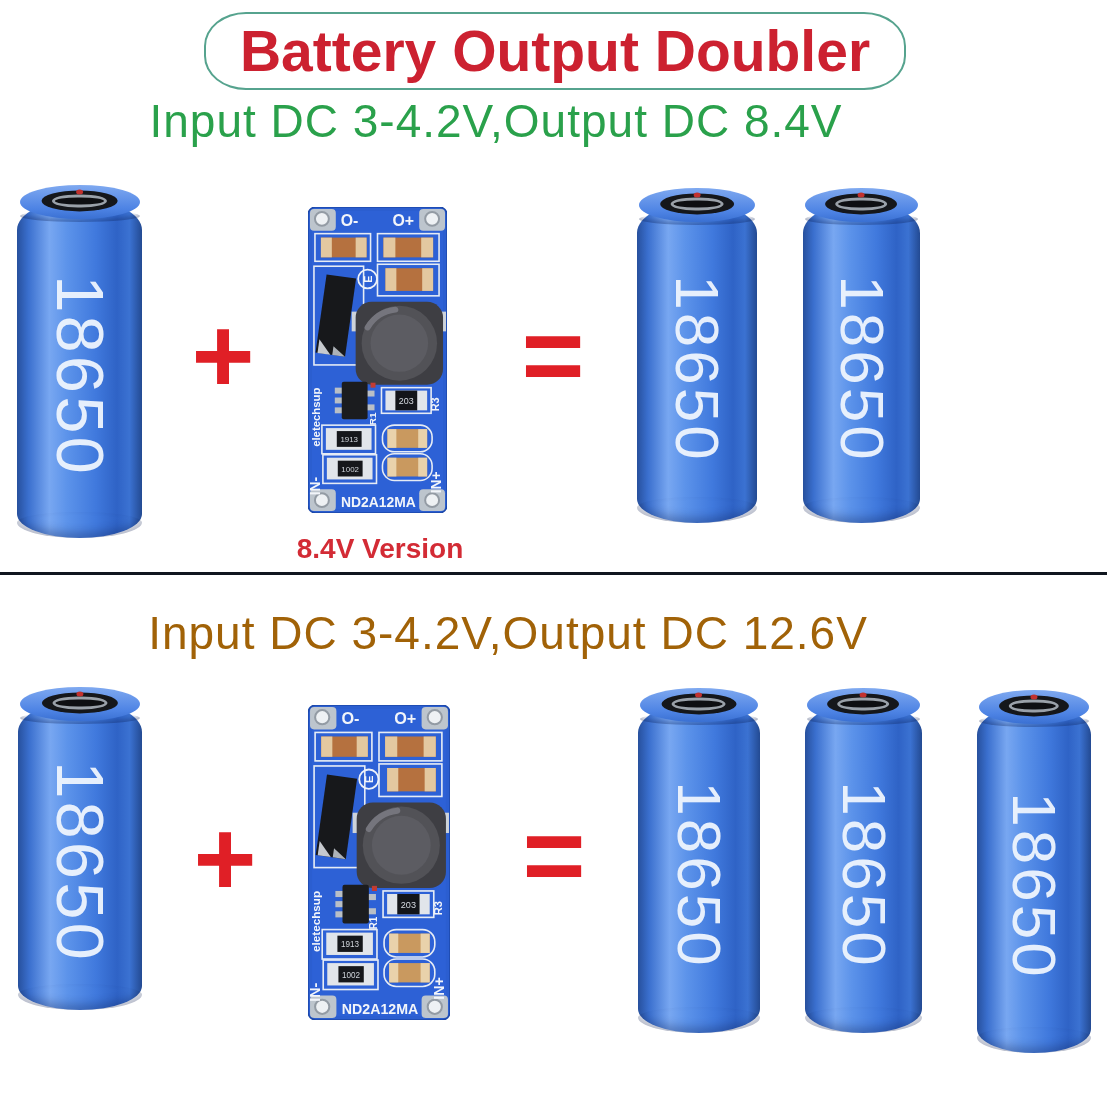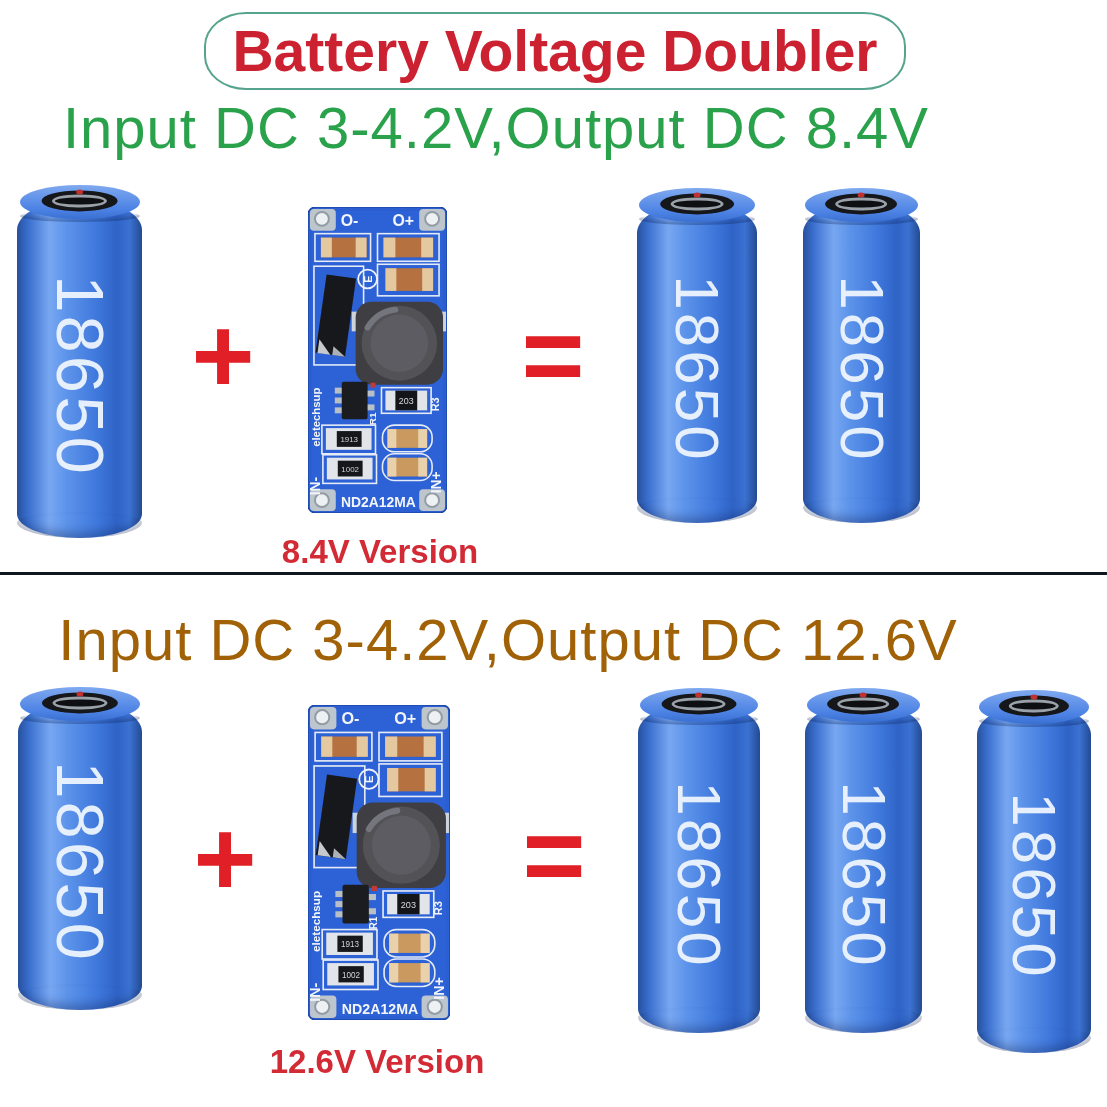--- a/index.html
+++ b/index.html
@@ -5,30 +5,30 @@
   html,body{margin:0;padding:0;background:#ffffff;}
   #canvas{position:relative;width:1107px;height:1107px;background:#ffffff;overflow:hidden;
           font-family:"Liberation Sans",sans-serif;}
 
   
   .title-box{position:absolute;left:204px;top:12px;width:702px;height:78px;
              border:2px solid #56a38e;border-radius:42px / 34px;
              display:flex;align-items:center;justify-content:center;box-sizing:border-box;}
   .title-text{font-size:57px;font-weight:bold;color:#cc2130;white-space:nowrap;letter-spacing:0px;}
   .subtitle{position:absolute;left:0;text-align:center;white-space:nowrap;
-            font-size:58px;letter-spacing:1px;font-weight:normal;}
+            font-size:46px;letter-spacing:1px;font-weight:normal;}
   .subtitle.green{top:94px;width:992px;color:#2aa14b;}
   .subtitle.purple{top:606px;width:1016px;color:#a16207;}
 
   
   .op{position:absolute;width:112px;height:134px;display:flex;align-items:center;justify-content:center;
       color:#e01f26;font-size:108px;font-weight:bold;line-height:1;}
 
   
-  .caption{position:absolute;text-align:center;font-size:33px;font-weight:bold;color:#d32b35;white-space:nowrap;}
+  .caption{position:absolute;text-align:center;font-size:28px;font-weight:bold;color:#d32b35;white-space:nowrap;}
 
   
   .divider{position:absolute;left:0;top:572px;width:1107px;height:3px;background:#10161f;}
 
   
   .battery{position:absolute;}
   .b-top{position:absolute;top:0;left:2%;width:96%;height:34px;border-radius:50%;
          background:linear-gradient(180deg,#7fa9f0 0%,#4d83e4 70%,#3a70d2 100%);}
   .b-cap{position:absolute;left:50%;top:50%;transform:translate(-50%,-55%);width:64%;height:62%;
          border-radius:50%;background:#15171b;}
@@ -54,21 +54,21 @@
   .module{position:absolute;}
   .module svg{width:100%;height:100%;display:block;}
   .mtx{font-family:"Liberation Sans",sans-serif;fill:#f2f5fa;font-weight:bold;}
 </style>
 </head>
 <body>
 
 <div id="canvas">
 
   <div class="title-box">
-    <span class="title-text">Battery Voltage Doubler</span>
+    <span class="title-text">Battery Output Doubler</span>
   </div>
 
   <div class="subtitle green">Input DC 3-4.2V,Output DC 8.4V</div>
 
   <div class="battery" style="left:17px;top:185px;width:125px;height:353px">
     <div class="b-body">
       <span class="b-label">18650</span>
     </div>
     <div class="b-top">
       <div class="b-cap">
@@ -322,21 +322,20 @@
         <rect x="19" y="254" width="46" height="22" fill="#e1e5ea"></rect>
         <rect x="30" y="257" width="25" height="16" fill="#15171b"></rect>
       </g>
       <text x="42.5" y="268.5" text-anchor="middle" font-size="8" fill="#cfd4da" font-family="Liberation Sans, sans-serif">1002</text>
       <text class="mtx" x="12" y="292" font-size="14" transform="rotate(-90 12 292)">IN-</text>
       <text class="mtx" x="134" y="290" font-size="14" transform="rotate(-90 134 290)">IN+</text>
       <text class="mtx" x="71" y="304" text-anchor="middle" font-size="14">ND2A12MA</text>
     </svg>
   </div>
 
-  <div class="caption" style="left:247px;top:1043px;width:260px">12.6V Version</div>
 
   <div class="op" style="left:498px;top:788px">=</div>
 
   <div class="battery small" style="left:638px;top:688px;width:122px;height:345px">
     <div class="b-body">
       <span class="b-label">18650</span>
     </div>
     <div class="b-top">
       <div class="b-cap">
           <div class="b-cap-ring"></div>

